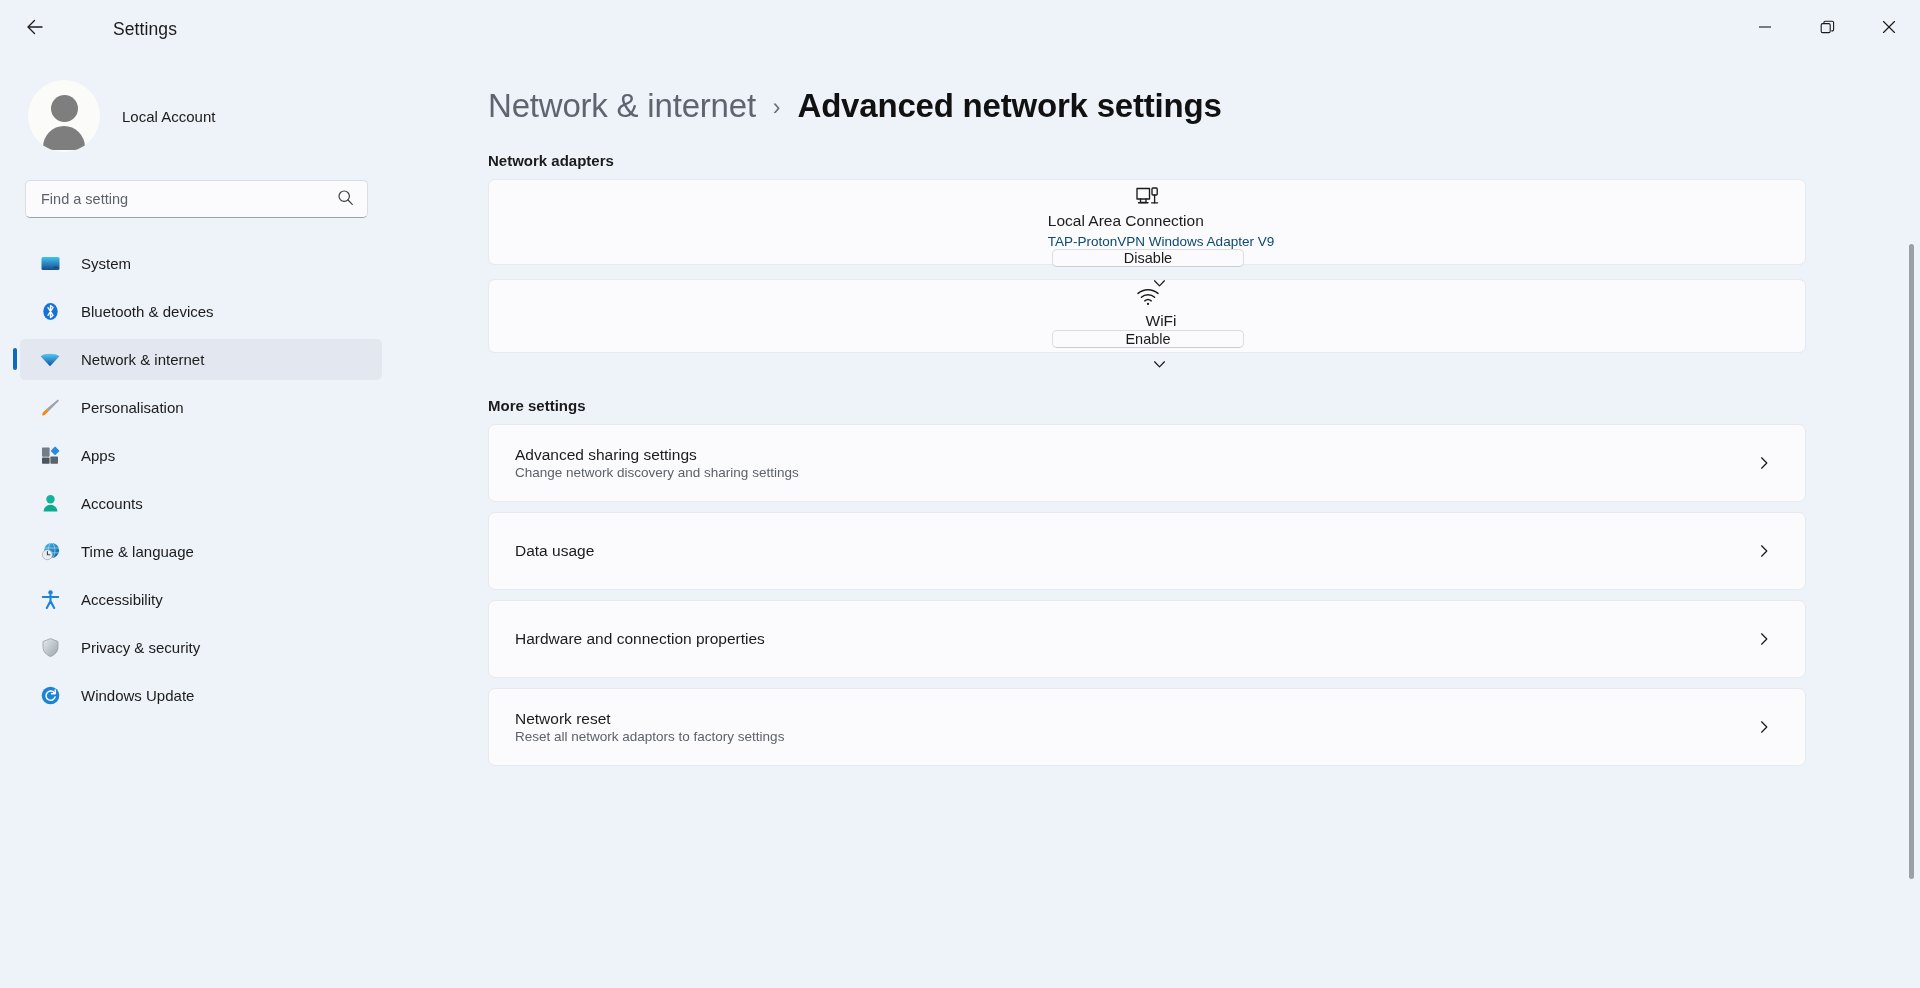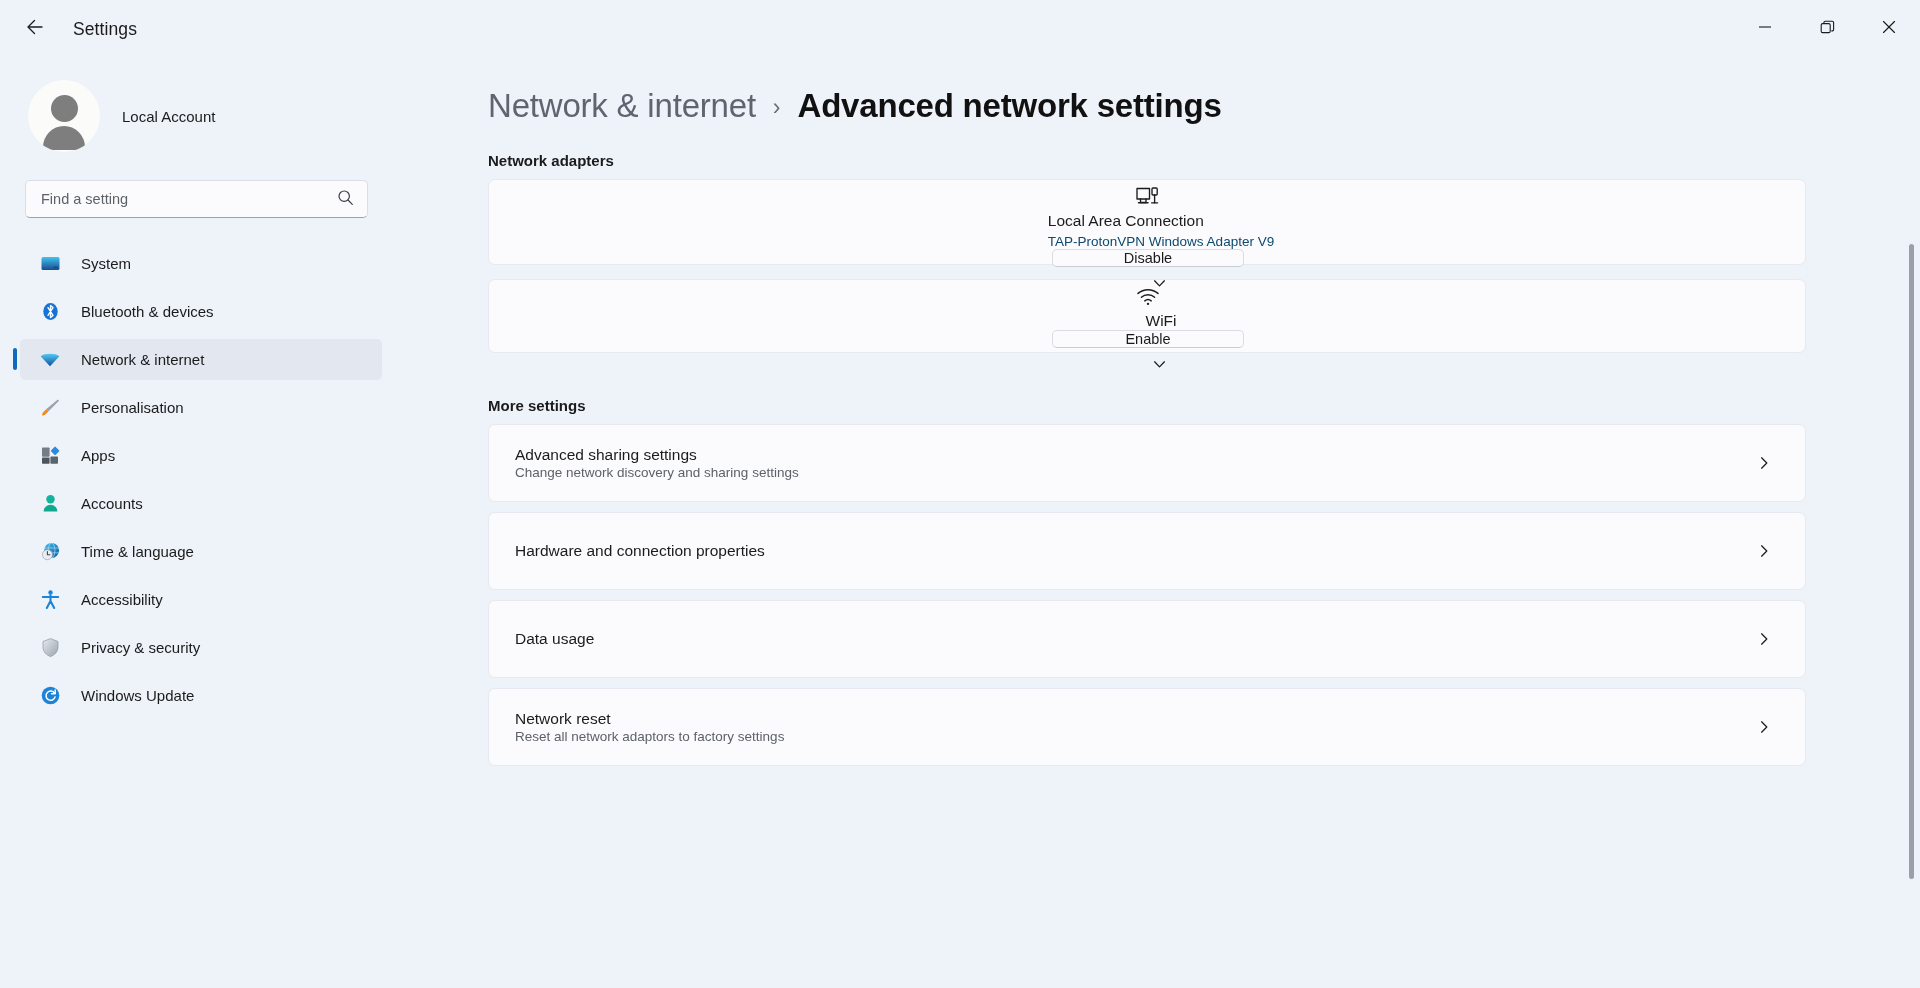--- a/index.html
+++ b/index.html
@@ -19,20 +19,21 @@
 
   
   .titlebar {
     position: absolute;
     top: 0; left: 0;
     width: 1920px;
     height: 58px;
     display: flex;
     align-items: center;
     background: #eef2f9;
+    gap: 40px;
   }
   .back-button {
     width: 42px; height: 42px;
     margin-left: 14px;
     border-radius: 5px;
     display: flex; align-items: center; justify-content: center;
     cursor: pointer;
   }
   .app-title {
     margin-left: 17px;
@@ -519,32 +520,32 @@
     </div>
     <span class="chev-right">
       <svg width="16" height="16" viewBox="0 0 16 16" fill="none" stroke="#1b1b1b" stroke-width="1.25" stroke-linecap="round" stroke-linejoin="round">
         <path d="M5.6 2.8 L10.8 8 L5.6 13.2"></path>
       </svg>
     </span>
   </div>
 
   <div class="card setting">
     <div class="setting-text">
-      <div class="setting-title">Hardware and connection properties</div>
+      <div class="setting-title">Data usage</div>
     </div>
     <span class="chev-right">
       <svg width="16" height="16" viewBox="0 0 16 16" fill="none" stroke="#1b1b1b" stroke-width="1.25" stroke-linecap="round" stroke-linejoin="round">
         <path d="M5.6 2.8 L10.8 8 L5.6 13.2"></path>
       </svg>
     </span>
   </div>
 
   <div class="card setting">
     <div class="setting-text">
-      <div class="setting-title">Data usage</div>
+      <div class="setting-title">Hardware and connection properties</div>
     </div>
     <span class="chev-right">
       <svg width="16" height="16" viewBox="0 0 16 16" fill="none" stroke="#1b1b1b" stroke-width="1.25" stroke-linecap="round" stroke-linejoin="round">
         <path d="M5.6 2.8 L10.8 8 L5.6 13.2"></path>
       </svg>
     </span>
   </div>
 
   <div class="card setting">
     <div class="setting-text">

